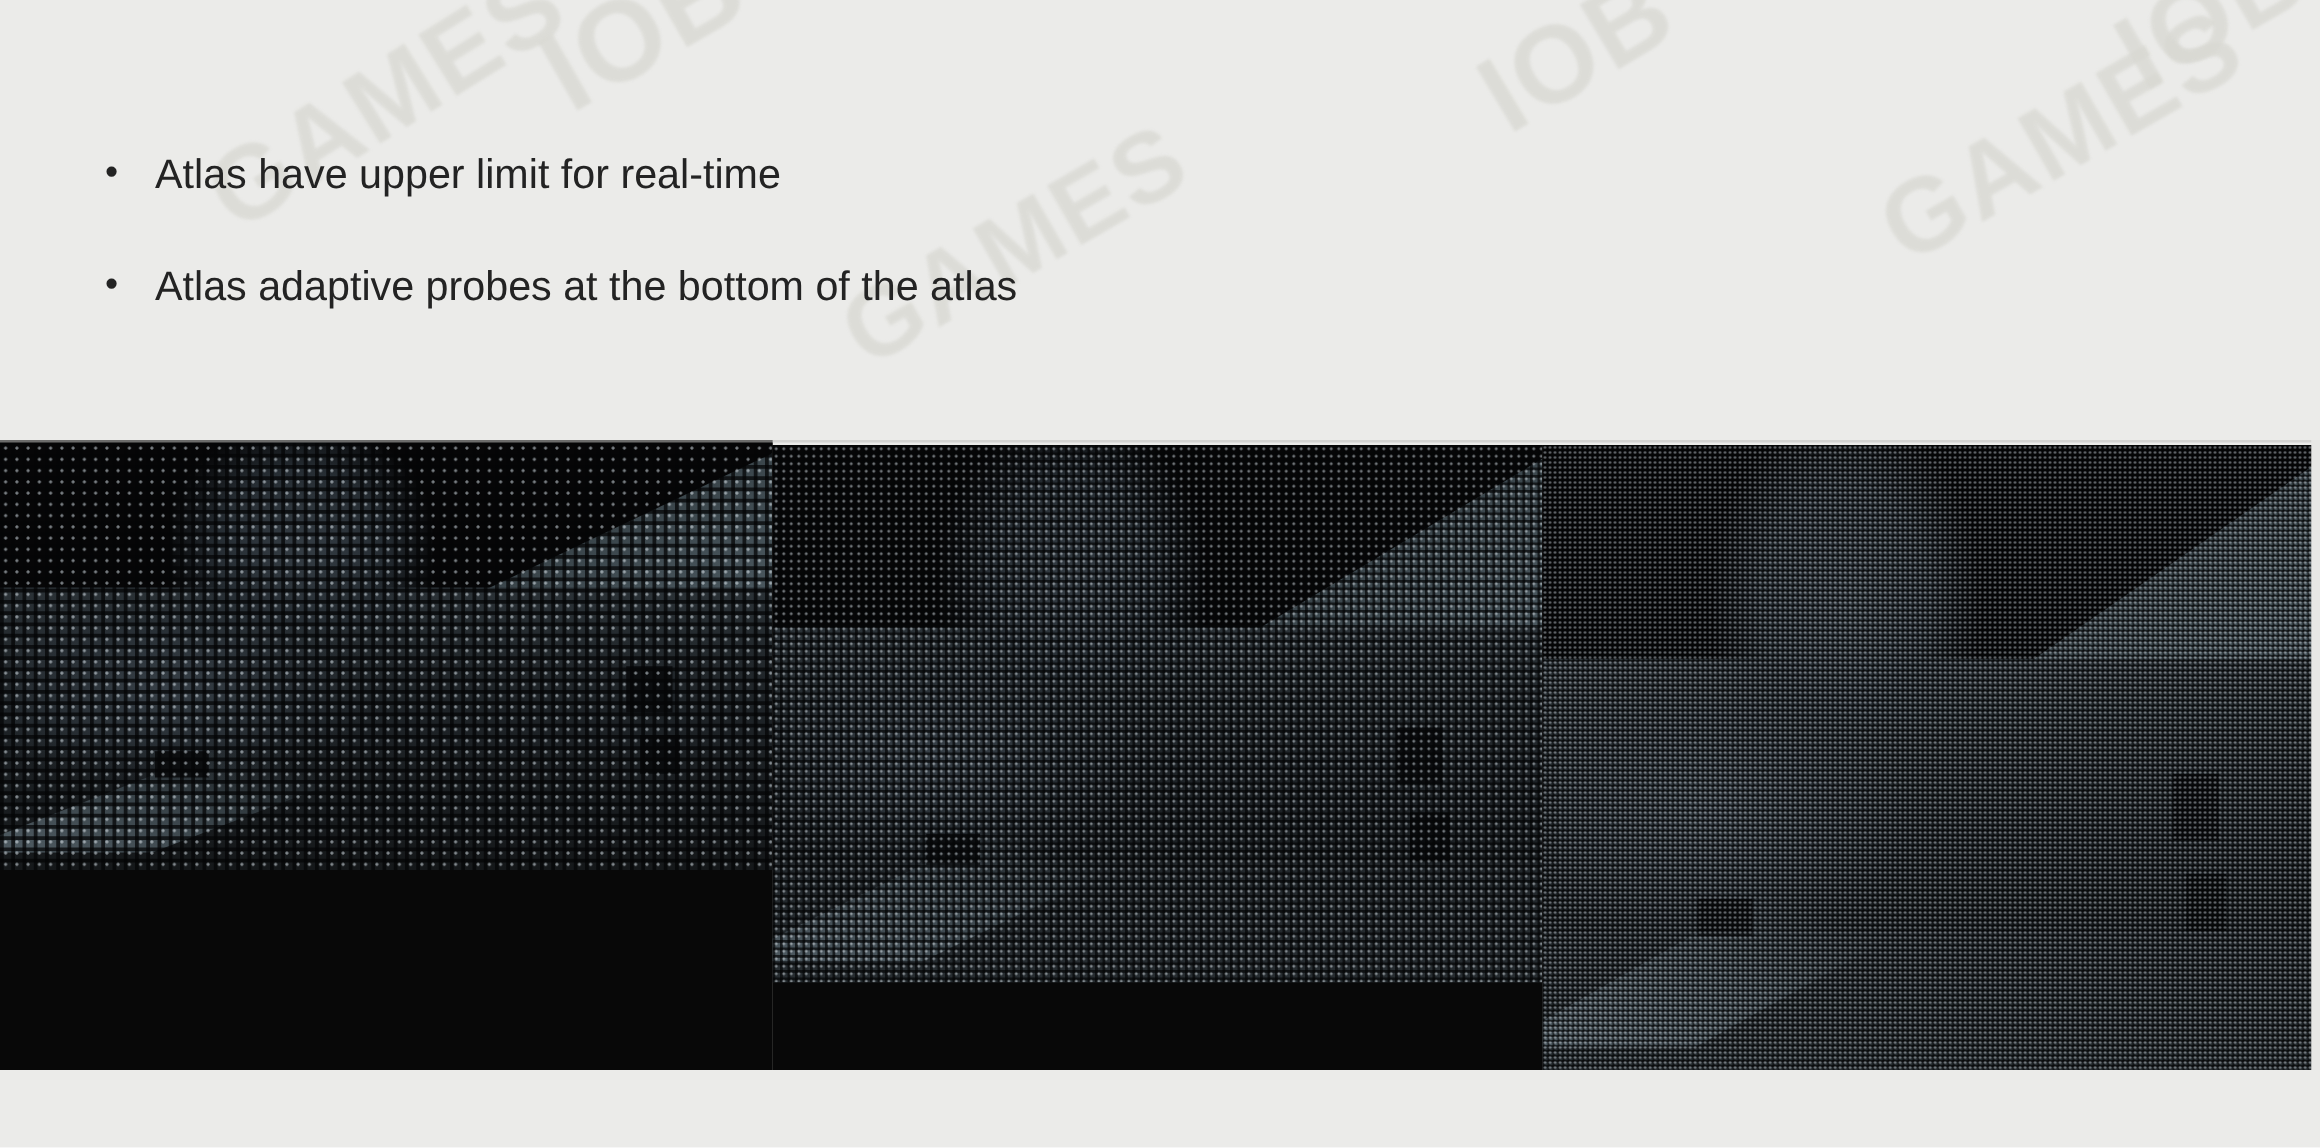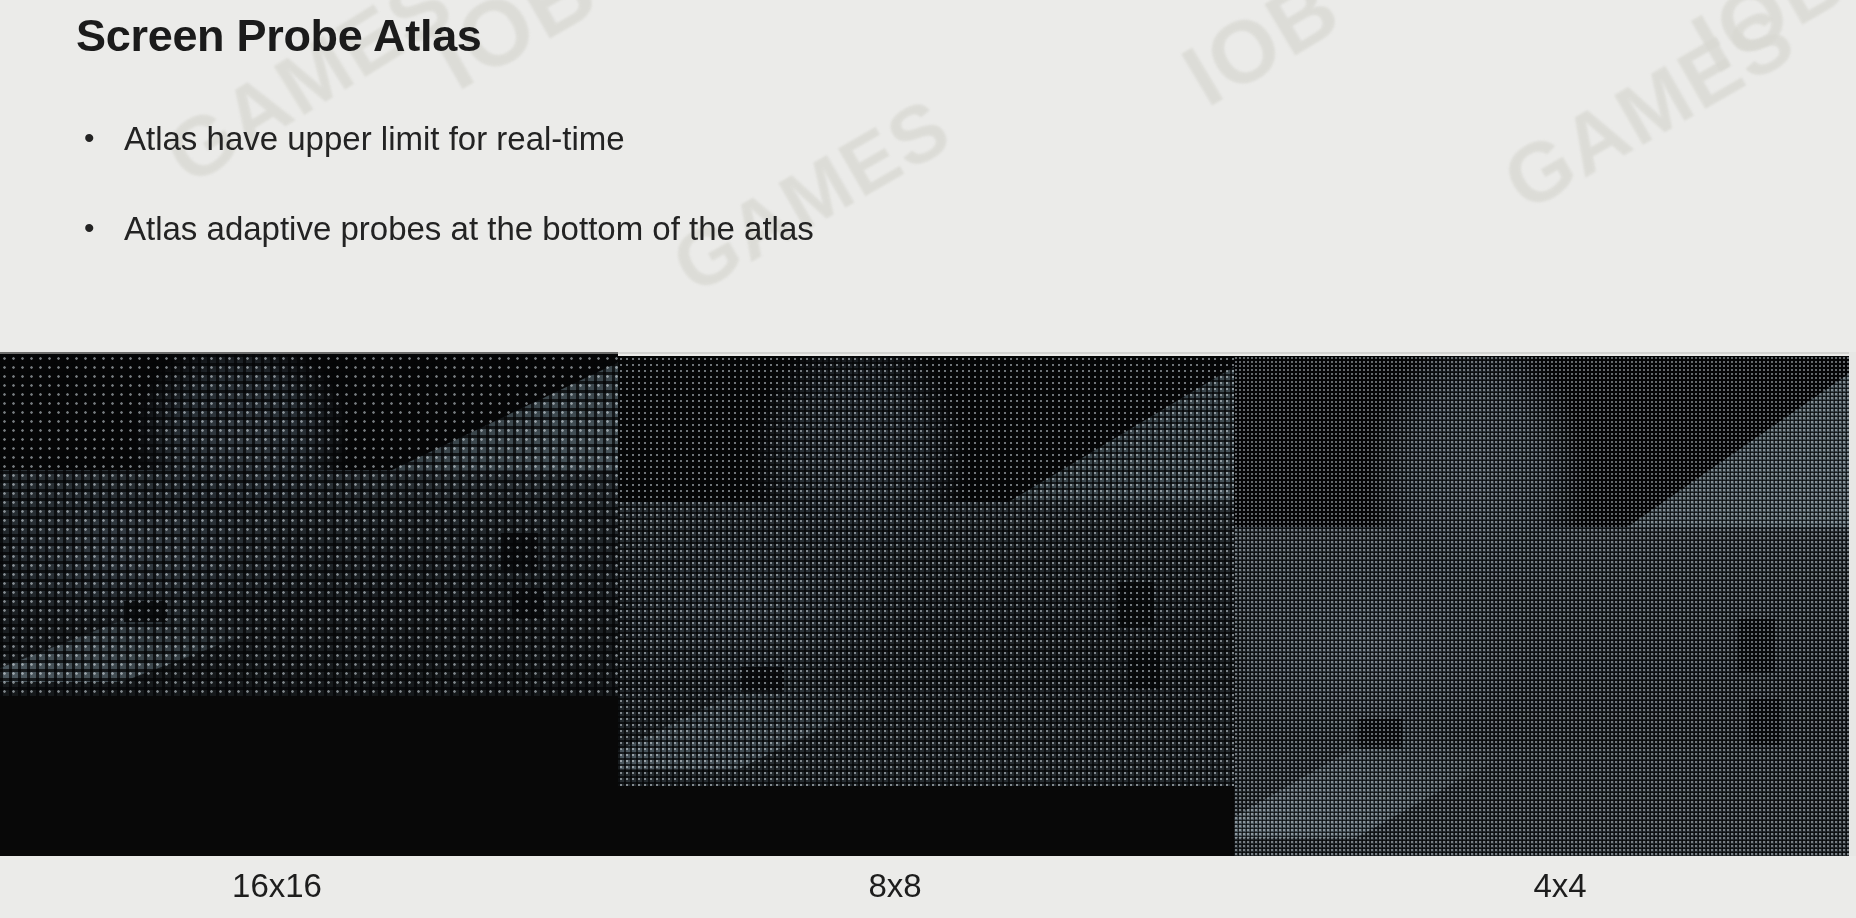--- a/index.html
+++ b/index.html
@@ -321,21 +321,20 @@
   <div class="watermark-layer">
     <span class="wm wm-a">GAMES</span>
     <span class="wm wm-b">IOB</span>
     <span class="wm wm-c">GAMES</span>
     <span class="wm wm-d">IOB</span>
     <span class="wm wm-e">GAMES</span>
     <span class="wm wm-f">IOB</span>
   </div>
 
   <div class="text-area">
-    <div class="slide-title">Screen Probe Atlas</div>
 
     <div class="bullet-list">
       <div class="bullet-row">
         <span class="bullet-dot">•</span>
         <span class="bullet-text">Atlas have upper limit for real-time</span>
       </div>
       <div class="bullet-row">
         <span class="bullet-dot">•</span>
         <span class="bullet-text">Atlas adaptive probes at the bottom of the atlas</span>
       </div>
@@ -397,19 +396,14 @@
         <div class="canopy"></div>
         <div class="grid-mask mask-4"></div>
         <div class="dots dots-4"></div>
       </div>
     </div>
   </div>
 
   <div class="top-hairline"></div>
   <div class="right-edge"></div>
 
-  <div class="caption-row">
-    <div class="caption cap-1">16x16</div>
-    <div class="caption cap-2">8x8</div>
-    <div class="caption cap-3">4x4</div>
-  </div>
 
 </div>
 
 </body></html>

